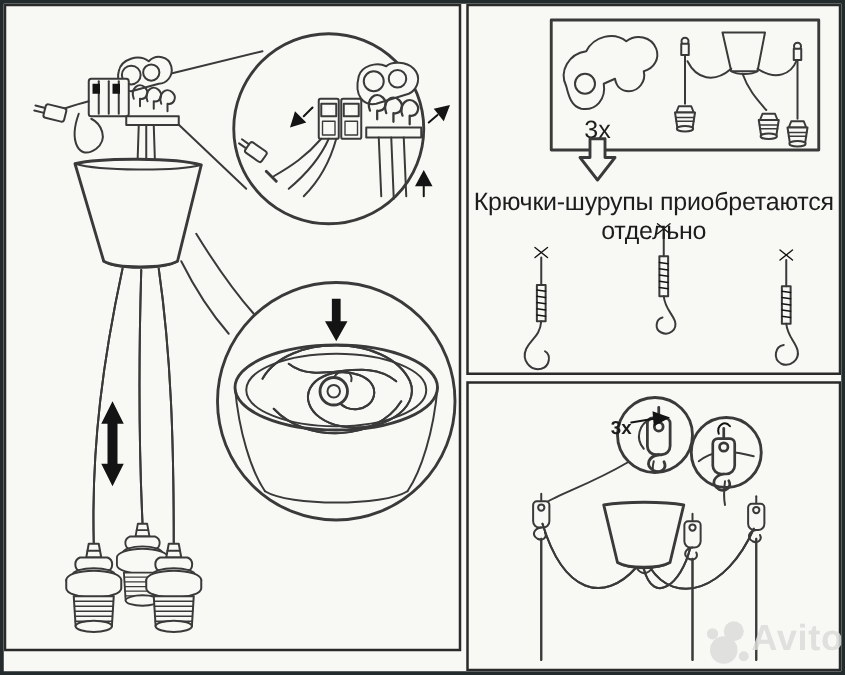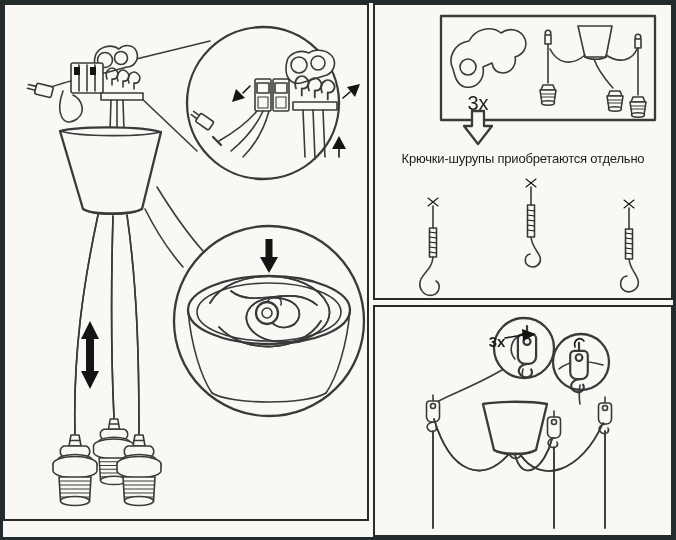--- a/index.html
+++ b/index.html
@@ -27,21 +27,21 @@
   .thin{stroke-width:1.1;}
   .gray{stroke:var(--screw);}
   .darkline{stroke:var(--dark);}
   .cordO{stroke-width:3.4;stroke:var(--line);}
   .cordI{stroke:var(--bg);stroke-width:1.4;}
   .tlabel{fill:#ffffff;font-size:8px;font-weight:bold;}
   .qty{font-size:20px;}
   .qty-sm{font-size:15px;font-weight:600;}
   #note-text{
     position:absolute;left:0;top:146px;width:100%;text-align:center;
-    font-size:13px;color:#1d1d1d;letter-spacing:-0.2px;
+    font-size:20px;color:#1d1d1d;letter-spacing:-0.2px;
   }
   #watermark{
     position:absolute;left:560px;top:486px;display:flex;align-items:center;
     opacity:.85;z-index:5;pointer-events:none;
   }
   #watermark .wm-text{
     font-size:29px;font-weight:700;color:var(--watermark);letter-spacing:.5px;line-height:44px;
   }
   #watermark svg circle{fill:var(--watermark);stroke:none;}
 </style>
@@ -349,14 +349,23 @@
           <path d="M140,52 C133,44 136,32 146,28"></path>
           <path d="M148,62 C147,66 147,69 148,71"></path>
           <path class="darkline" d="M130,31 L148,28" stroke-width="3"></path>
           <path class="solid" d="M147,22 L161,27 L148,34 Z"></path>
         </g>
         <text class="qty-sm" x="122" y="40" text-anchor="middle">3x</text>
       </g>
     </svg>
   </div>
 
+  <div id="watermark">
+    <svg width="38" height="44" viewBox="0 0 38 44">
+      <circle cx="16" cy="31" r="11"></circle>
+      <circle cx="24" cy="16" r="8"></circle>
+      <circle cx="7" cy="18" r="4.5"></circle>
+      <circle cx="32" cy="36" r="4"></circle>
+    </svg>
+    <span class="wm-text">Avito</span>
+  </div>
 
 </div>
 
 </body></html>

